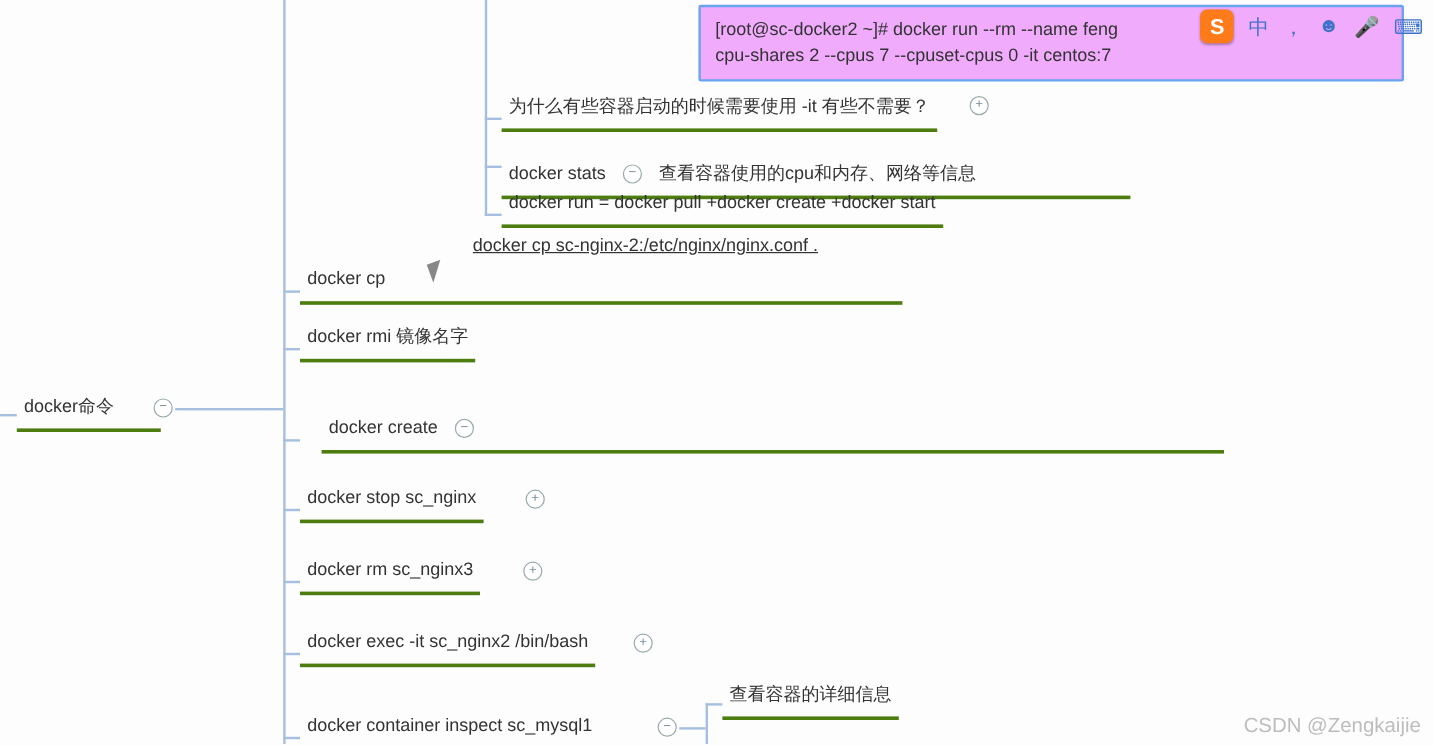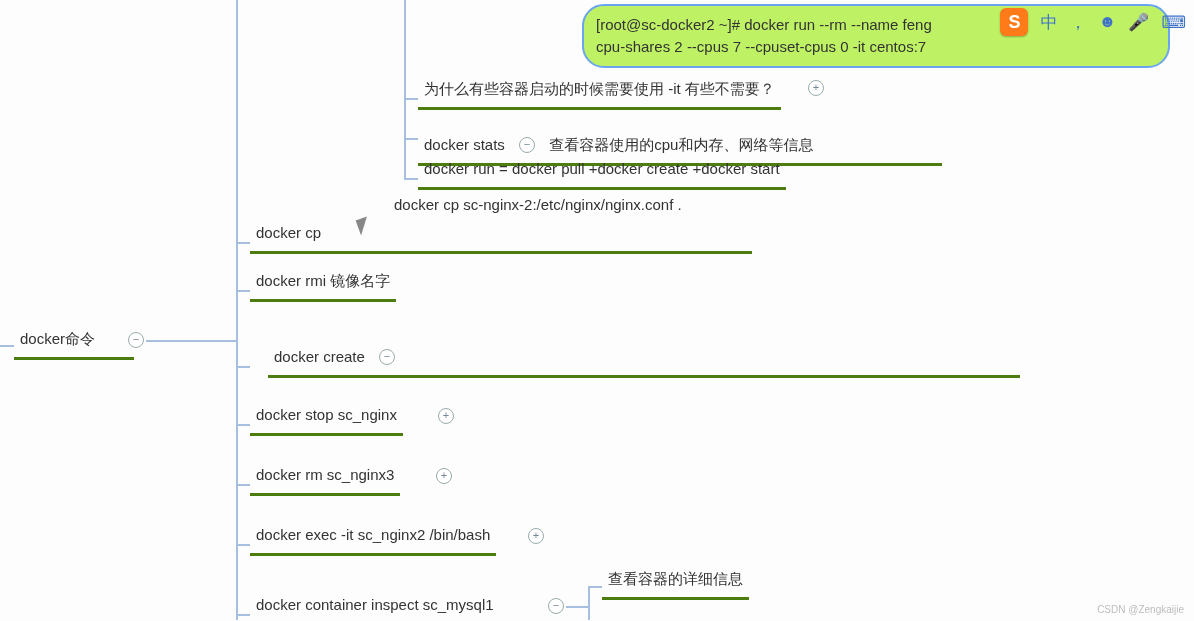--- a/index.html
+++ b/index.html
@@ -53,22 +53,22 @@
     background: #a7bfde;
     filter: blur(0.3px);
   }
   .vline { width: 2px; }
   .hline { height: 2px; }
 
   
   .codebox {
     position: absolute;
     border: 2px solid #6aa4f1;
-    border-radius: 22px;
-    background: #bef264;
+    border-radius: 2px;
+    background: #f0abfc;
     padding: 8px 12px;
     font-size: 15px;
     line-height: 1.45;
     color: #333;
     filter: blur(0.3px);
   }
 
   
   .ime {
     position: absolute;
@@ -92,21 +92,21 @@
     font-weight: bold;
     font-size: 18px;
     box-shadow: 0 1px 2px rgba(0,0,0,.3);
   }
   .ime .item { color: #3f72c9; font-size: 17px; cursor: pointer; }
 
   .watermark {
     position: absolute;
     right: 10px;
     bottom: 6px;
-    font-size: 10px;
+    font-size: 17px;
     color: #bdbdbd;
     filter: blur(0.3px);
   }
 
   
   .cursor {
     position: absolute;
     width: 16px;
     height: 22px;
     filter: blur(0.3px);
@@ -165,21 +165,21 @@
   <span>docker  stats</span>
   <span class="toggle" style="position:relative; display:inline-block; left:0; top:-2px; margin:0 10px;">−</span>
   <span>查看容器使用的cpu和内存、网络等信息</span>
 </div>
 
 <div class="line hline" style="left:404px; top:178px; width:14px;"></div>
 <div class="node" style="left:418px; top:154px;">
   <span>docker run = docker pull  +docker  create +docker start</span>
 </div>
 
-<div class="plain" style="left:394px; top:196px;">docker cp sc-nginx-2:/etc/nginx/nginx.conf .</div>
+<div class="plain" style="left:394px; top:196px;text-decoration:underline;">docker cp sc-nginx-2:/etc/nginx/nginx.conf .</div>
 
 <div class="line hline" style="left:236px; top:242px; width:14px;"></div>
 <div class="node" style="left:250px; top:218px; width:490px;">
   <span>docker cp</span>
 </div>
 
 <div class="cursor" style="left:358px; top:218px;"></div>
 
 <div class="line hline" style="left:236px; top:290px; width:14px;"></div>
 <div class="node" style="left:250px; top:266px;">

